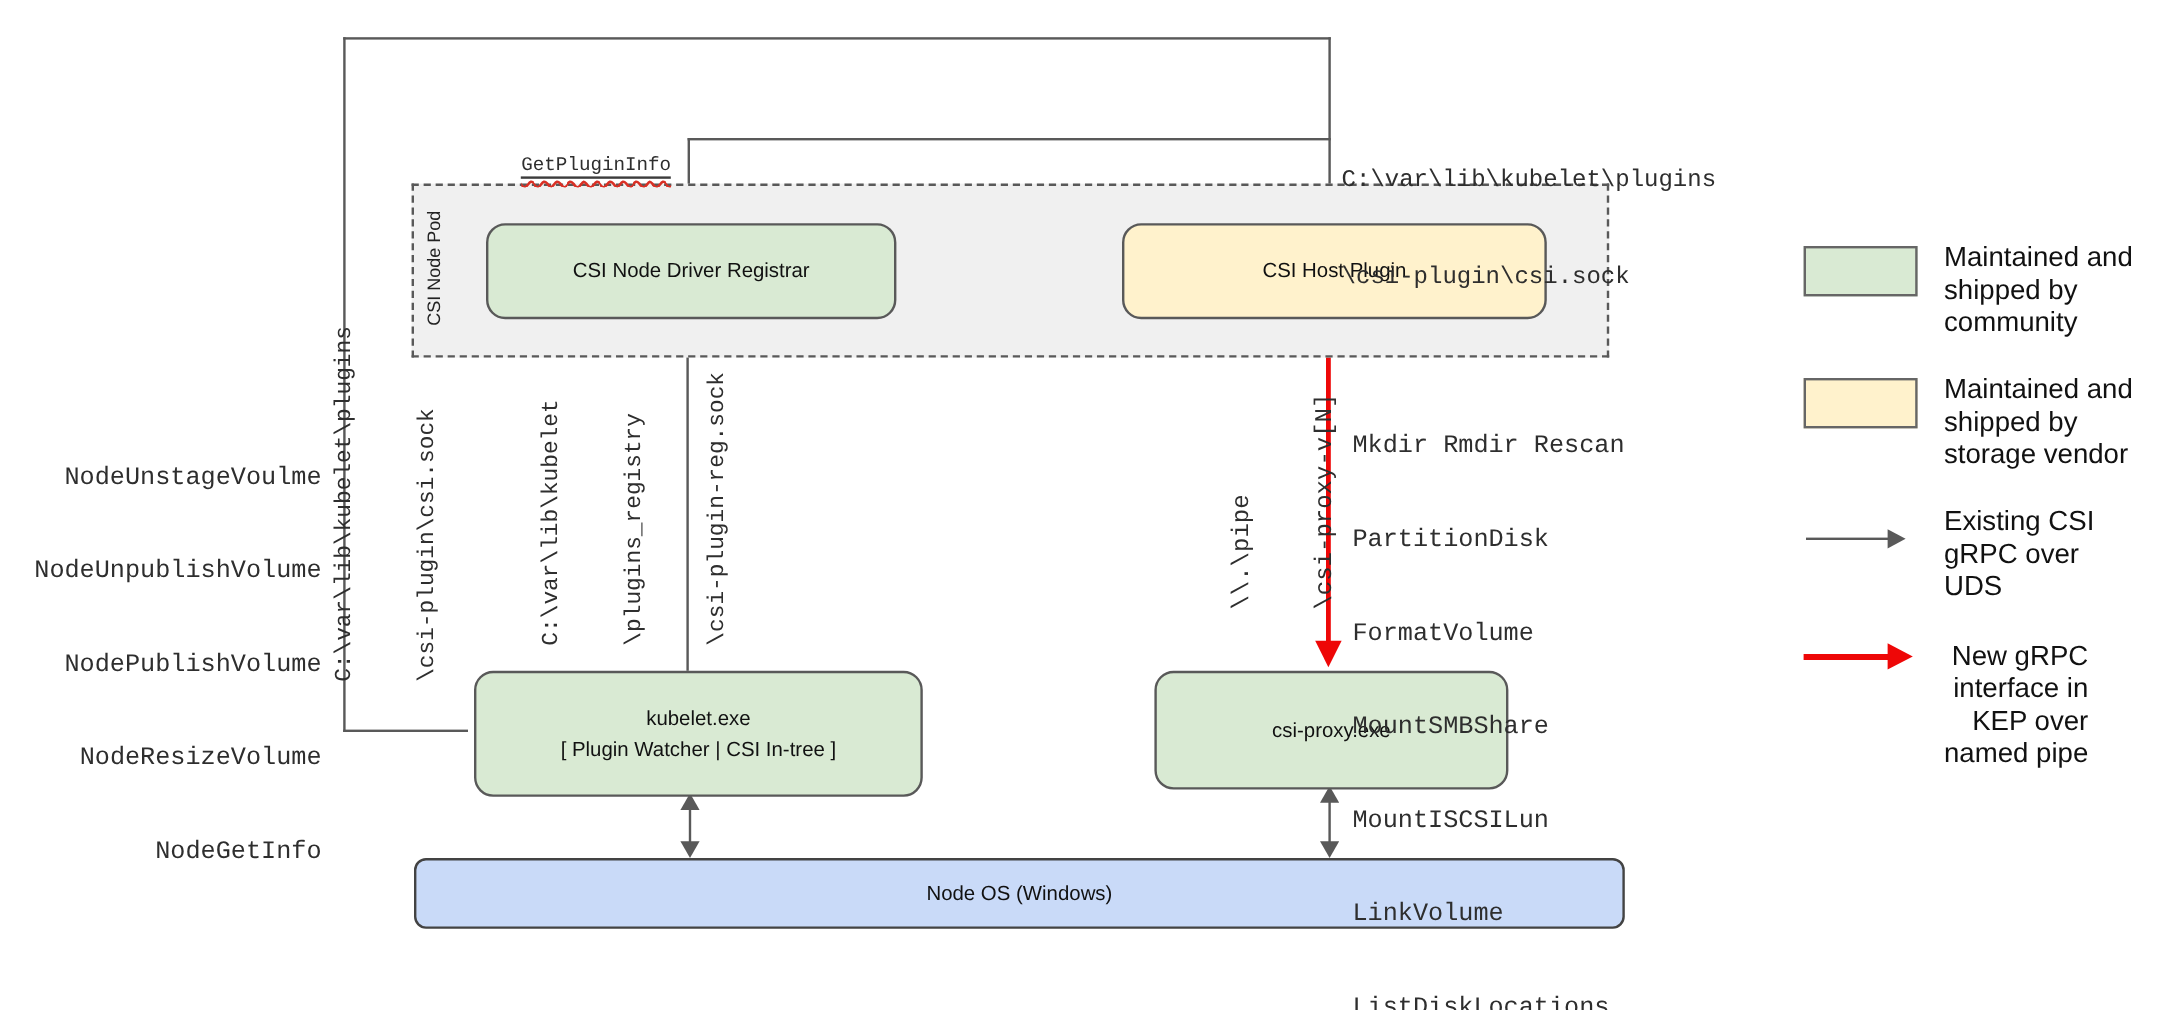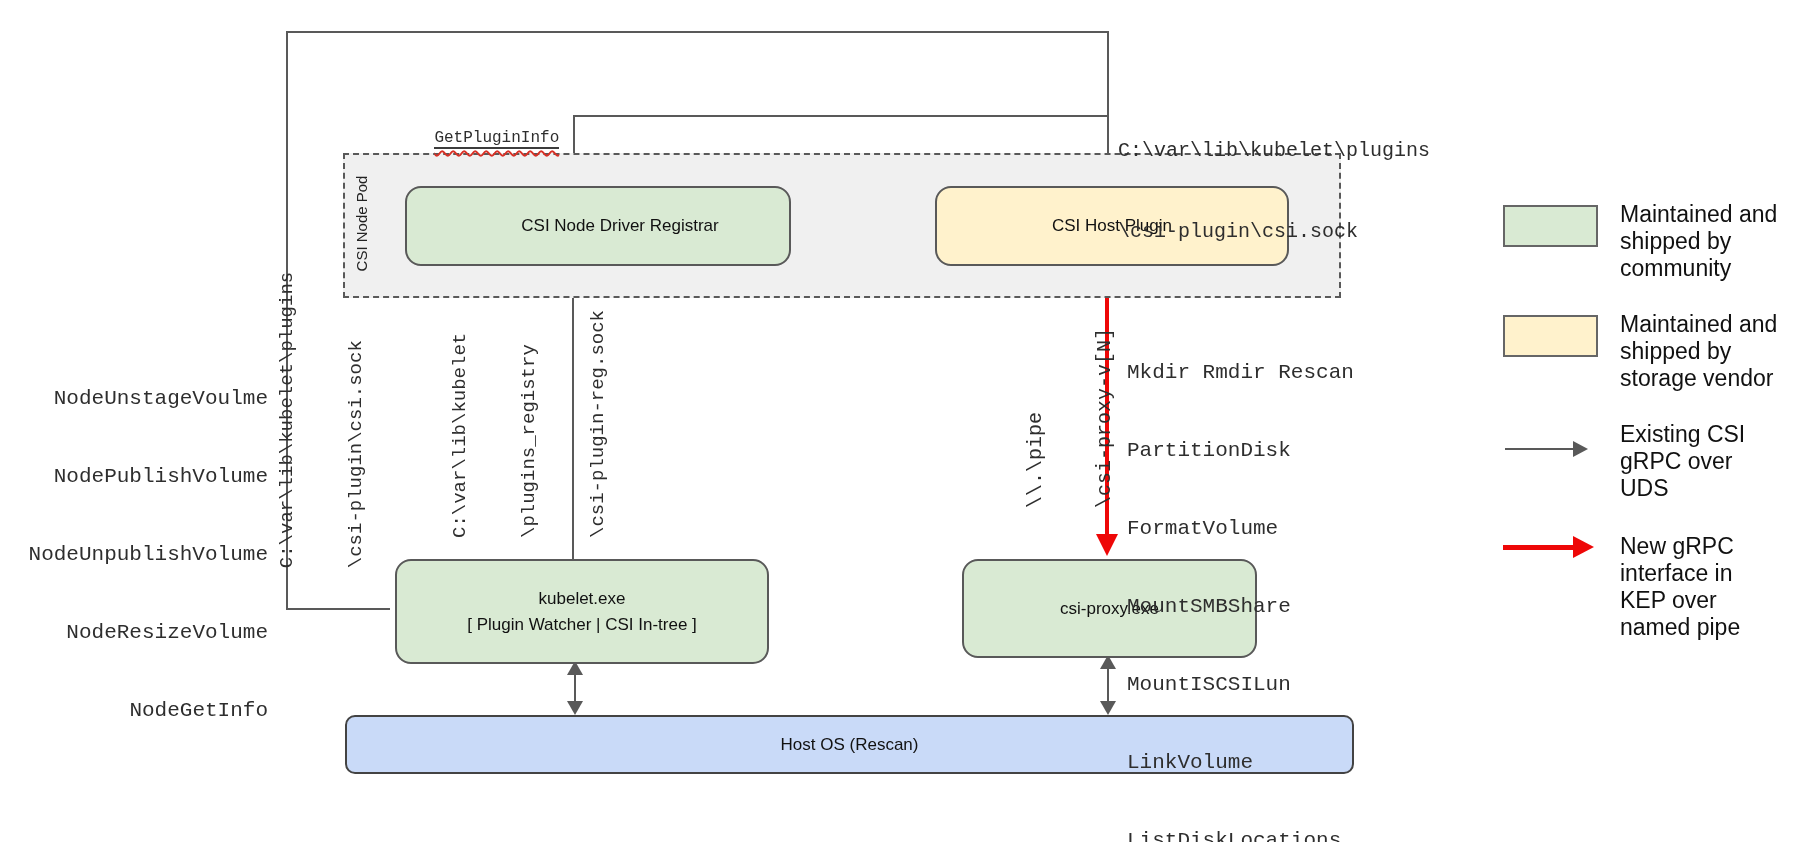--- a/index.html
+++ b/index.html
@@ -80,39 +80,39 @@
 
   <div class="line" style="left:1107px; top:666px; width:2px; height:38px;"></div>
   <div class="tri tri-up" style="left:1100px; top:655px;"></div>
   <div class="tri tri-down" style="left:1100px; top:701px;"></div>
 
   <div class="pod" style="left:343px; top:153px; width:994px; height:141px;"></div>
   <div class="pod-label-wrap" style="left:346px; top:153px; width:32px; height:141px;">
     <span>CSI Node Pod</span>
   </div>
 
-  <div class="node green" style="left:405px; top:186px; width:338px; height:76px;padding-left:44px;">
+  <div class="node green" style="left:405px; top:186px; width:338px; height:76px;">
     <span>CSI Node Driver Registrar</span>
   </div>
 
   <div class="node yellow" style="left:935px; top:186px; width:350px; height:76px;">
     <span>CSI Host Plugin</span>
   </div>
 
   <div class="node green" style="left:395px; top:559px; width:370px; height:101px; flex-direction:column;">
     <span>kubelet.exe</span>
     <span>[ Plugin Watcher | CSI In-tree ]</span>
   </div>
 
   <div class="node green" style="left:962px; top:559px; width:291px; height:95px;">
     <span>csi-proxy.exe</span>
   </div>
 
   <div class="node blue" style="left:345px; top:715px; width:1005px; height:55px;">
-    <span>Host OS (Rescan)</span>
+    <span>Node OS (Windows)</span>
   </div>
 
   <div class="mono" style="left:396px; top:111px; font-size:16px;">
     <span class="gpi-underline"><span class="gpi-wavy">GetPluginInfo</span></span>
   </div>
 
   <div class="mono" style="left:1118px; top:83px; font-size:20px; line-height:27px;">
     <div>C:\var\lib\kubelet\plugins</div>
     <div>\csi-plugin\csi.sock</div>
   </div>
@@ -128,22 +128,22 @@
     <div>\csi-plugin-reg.sock</div>
   </div>
 
   <div class="mono rot" style="left:1070px; top:418px; font-size:20px; line-height:23px;">
     <div>\\.\pipe</div>
     <div>\csi-proxy-v[N]</div>
   </div>
 
   <div class="mono" style="left:18px; top:334px; width:250px; font-size:21px; line-height:26px; text-align:right;">
     <div>NodeUnstageVoulme</div>
+    <div>NodeUnpublishVolume</div>
     <div>NodePublishVolume</div>
-    <div>NodeUnpublishVolume</div>
     <div>NodeResizeVolume</div>
     <div>NodeGetInfo</div>
     
     
   </div>
 
 
   <div class="mono" style="left:1127px; top:308px; font-size:21px; line-height:26px;">
     <div>Mkdir Rmdir Rescan</div>
     <div>PartitionDisk</div>
@@ -173,20 +173,20 @@
   <div class="line" style="left:1505px; top:448px; width:70px; height:2px;"></div>
   <div class="tri tri-right" style="left:1573px; top:441px;"></div>
   <div class="legend-text" style="left:1620px; top:421px;">
     <div>Existing CSI</div>
     <div>gRPC over</div>
     <div>UDS</div>
   </div>
 
   <div class="redline" style="left:1503px; top:545px; width:72px; height:5px;"></div>
   <div class="tri tri-red-right" style="left:1573px; top:536px;"></div>
-  <div class="legend-text" style="left:1620px; top:533px;">
+  <div class="legend-text" style="left:1620px; top:533px;text-align:right;">
     <div>New gRPC</div>
     <div>interface in</div>
     <div>KEP over</div>
     <div>named pipe</div>
   </div>
 
 </div>
 
 </body></html>

